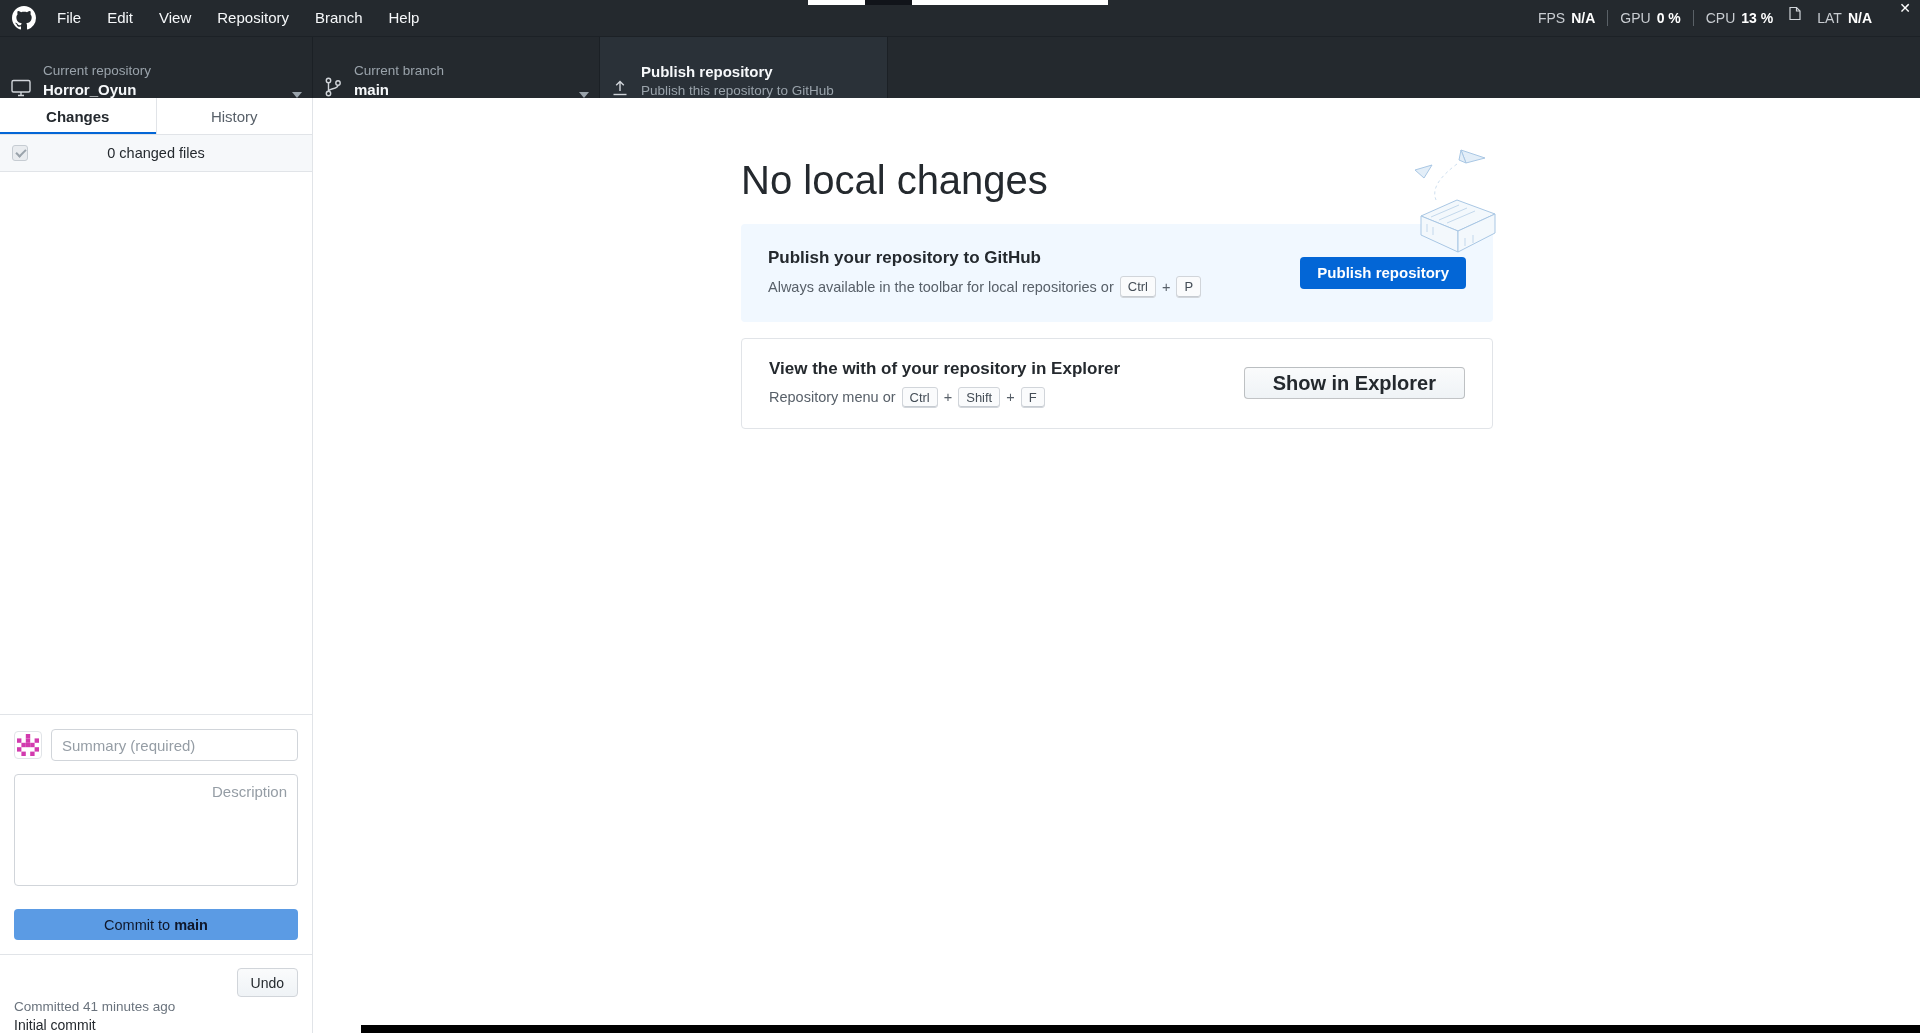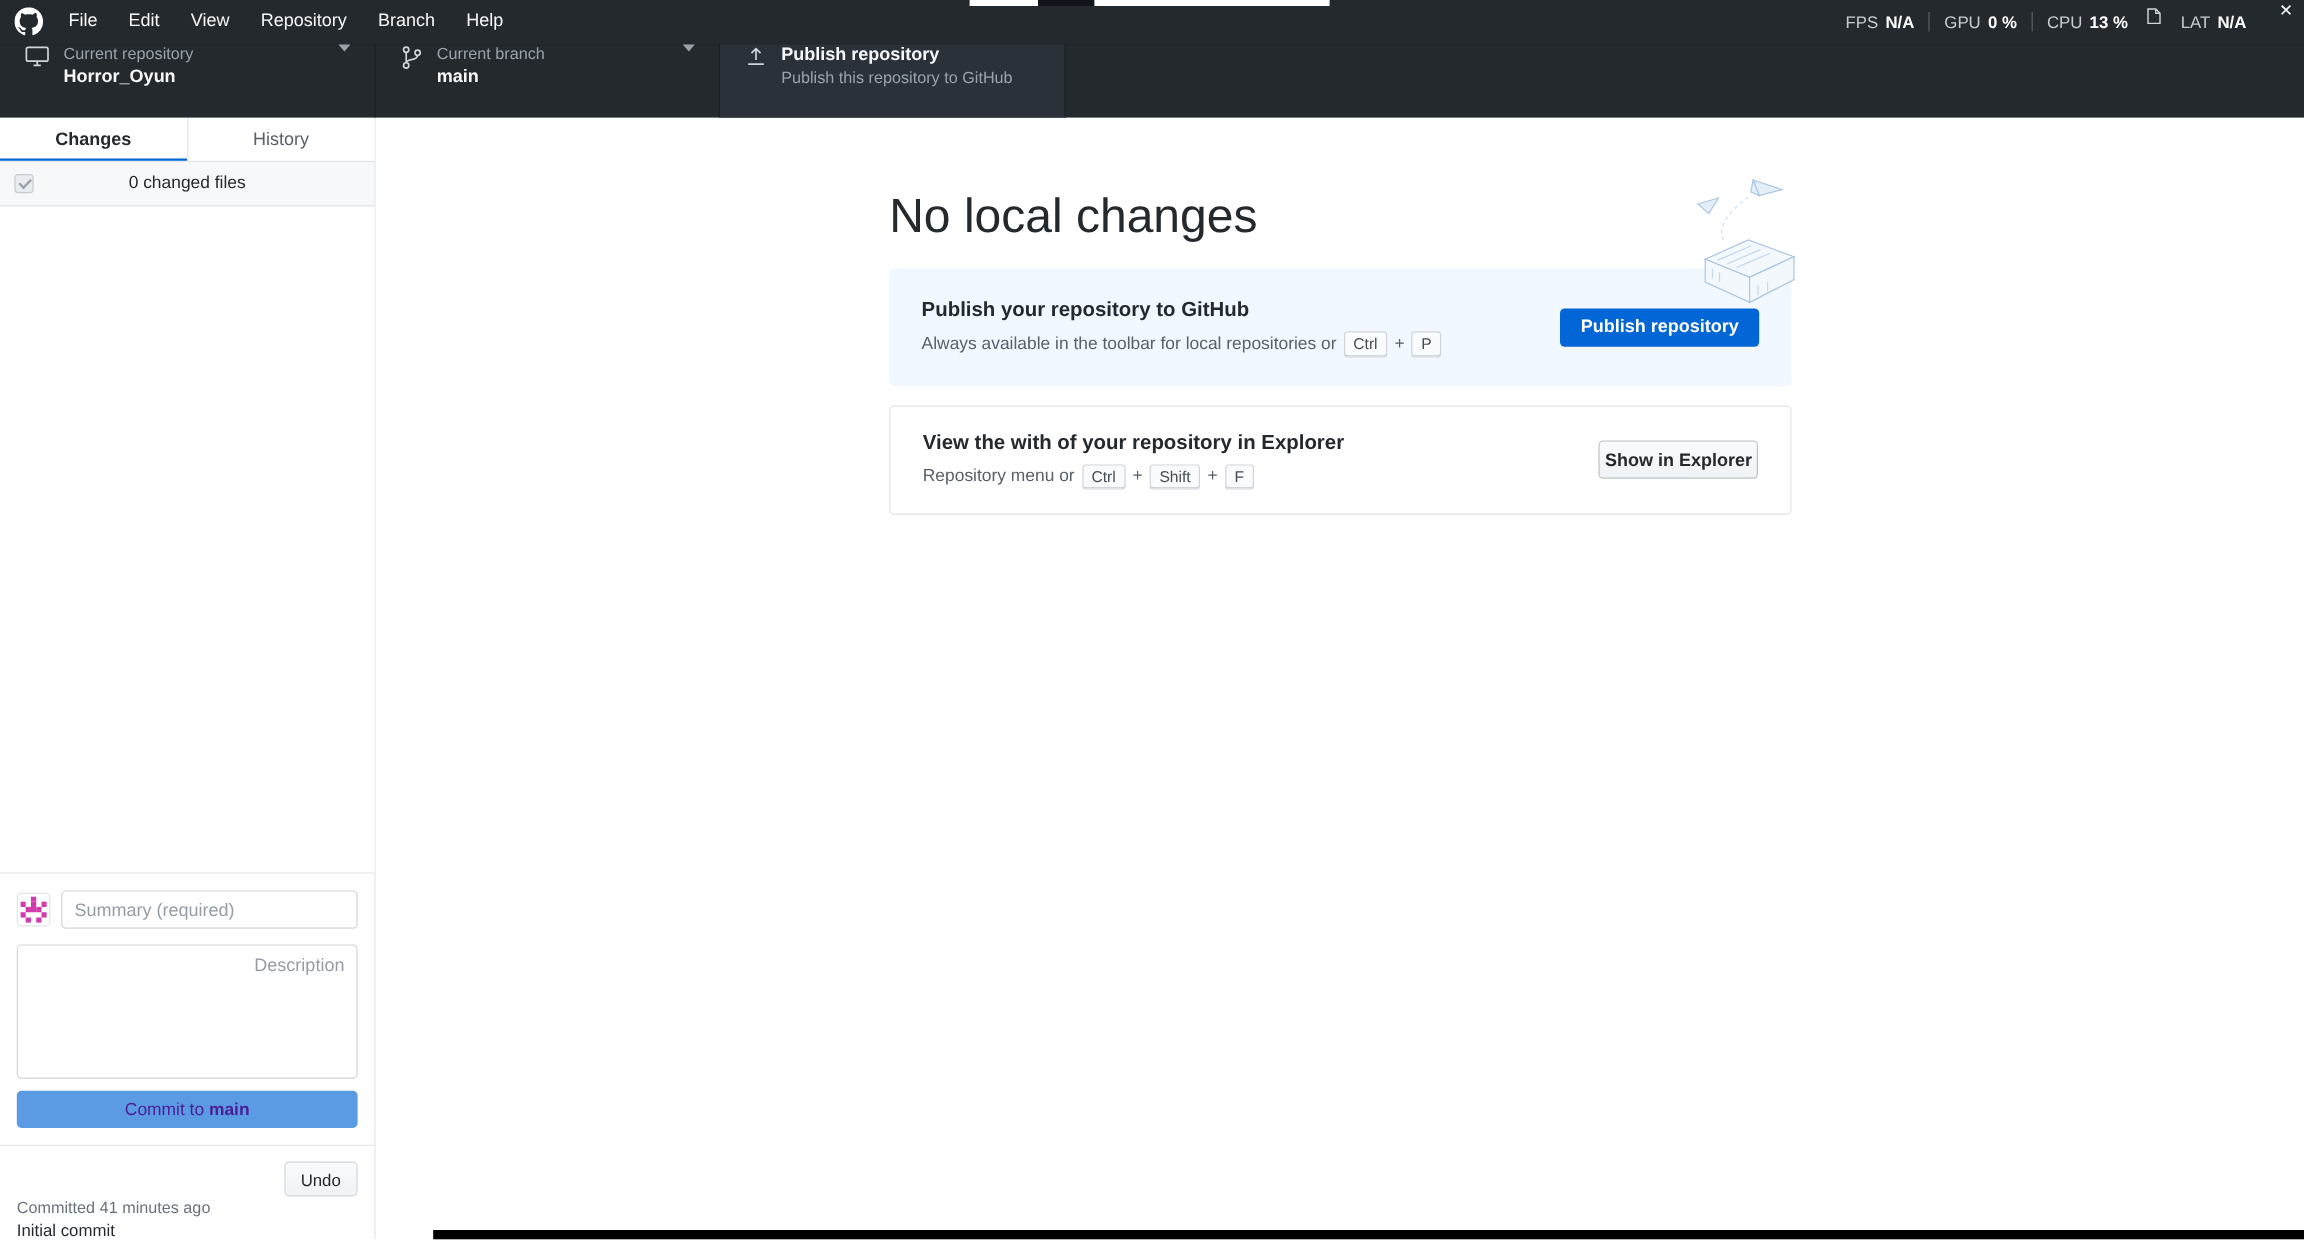--- a/index.html
+++ b/index.html
@@ -34,21 +34,21 @@
     position:absolute; top:1px; right:9px; color:#ffffff;
     font-size:14px; line-height:14px; cursor:pointer; background:none; border:none;
   }
 
   
   .toolbar {
     position:absolute; left:0; top:36px; right:0; height:62px;
     background:#24292e; border-top:1px solid #1c2126; display:flex; z-index:9;
   }
   .tb-section {
-    display:flex; align-items:flex-start; gap:11px; padding:0 20px;
+    display:flex; align-items:flex-end; gap:11px; padding:0 10px;
     background:transparent; border:none; border-right:1px solid #1b2025;
     color:#fff; text-align:left; cursor:pointer; height:100%;
   }
   .tb-repo { width:313px; }
   .tb-branch { width:287px; }
   .tb-publish { width:288px; background:#2a3138; }
   .tb-text { display:flex; flex-direction:column; gap:3px; min-width:0; }
   .tb-label { font-size:13.5px; color:#9aa3ab; }
   .tb-value { font-size:15px; font-weight:600; color:#f6f8fa; }
   .tb-icon { flex:none; display:flex; }
@@ -101,22 +101,22 @@
     padding:0 10px; font-size:15px; color:#24292e; font-family:"Liberation Sans", sans-serif;
   }
   .summary-input::placeholder, .description-input::placeholder { color:#959da5; }
   .description-input {
     width:100%; height:112px; margin-top:13px; border:1px solid #d1d5da; border-radius:4px;
     padding:8px 10px; font-size:15px; resize:none; color:#24292e;
     font-family:"Liberation Sans", sans-serif;
     text-align:right;
   }
   .commit-btn {
-    width:100%; height:31px; margin-top:5px; border:none; border-radius:4px;
-    background:#5b9be4; color:#4c1d95; font-size:14.5px; cursor:default;
+    width:100%; height:31px; margin-top:19px; border:none; border-radius:4px;
+    background:#5b9be4; color:#0f172a; font-size:14.5px; cursor:default;
     font-family:"Liberation Sans", sans-serif;
   }
   .commit-btn strong { font-weight:bold; }
 
   .last-commit {
     border-top:1px solid #e1e4e8; padding:10px 14px 0 14px;
     display:flex; align-items:flex-start; flex:none; min-height:57px;
   }
   .lc-time { font-size:13.5px; color:#6a737d; margin-bottom:3px;margin-top:34px; }
   .lc-msg { font-size:14px; color:#24292e; }
@@ -146,24 +146,24 @@
     background:#fafbfc; border:1px solid #d1d5da; border-radius:3px;
     box-shadow:inset 0 -1px 0 #c6cbd1; padding:2px 7px; line-height:1.2;
   }
   .btn-primary {
     flex:none; margin-left:24px; height:32px; padding:0 17px;
     background:#0366d6; color:#fff; border:none; border-radius:4px;
     font-size:15px; font-weight:600; cursor:pointer;
     font-family:"Liberation Sans", sans-serif;
   }
   .btn-secondary {
-    flex:none; margin-left:32px; height:32px; padding:0 4px;
+    flex:none; margin-left:32px; height:32px; padding:0 28px;
     background:linear-gradient(#fafbfc,#eff3f6); color:#24292e;
     border:1px solid rgba(27,31,35,.25); border-radius:4px;
-    font-size:15px; font-weight:600; cursor:pointer;
+    font-size:20px; font-weight:600; cursor:pointer;
     font-family:"Liberation Sans", sans-serif;
   }
 
   
   .artifact-white { position:absolute; left:808px; top:0; width:300px; height:5px; background:#ffffff; z-index:60; }
   .artifact-dark  { position:absolute; left:865px; top:0; width:47px;  height:5px; background:#11141a; z-index:61; }
   .bottom-strip   { position:absolute; left:361px; right:0; bottom:0; height:8px; background:#000; z-index:60; }
 </style>
 </head>
 <body>

